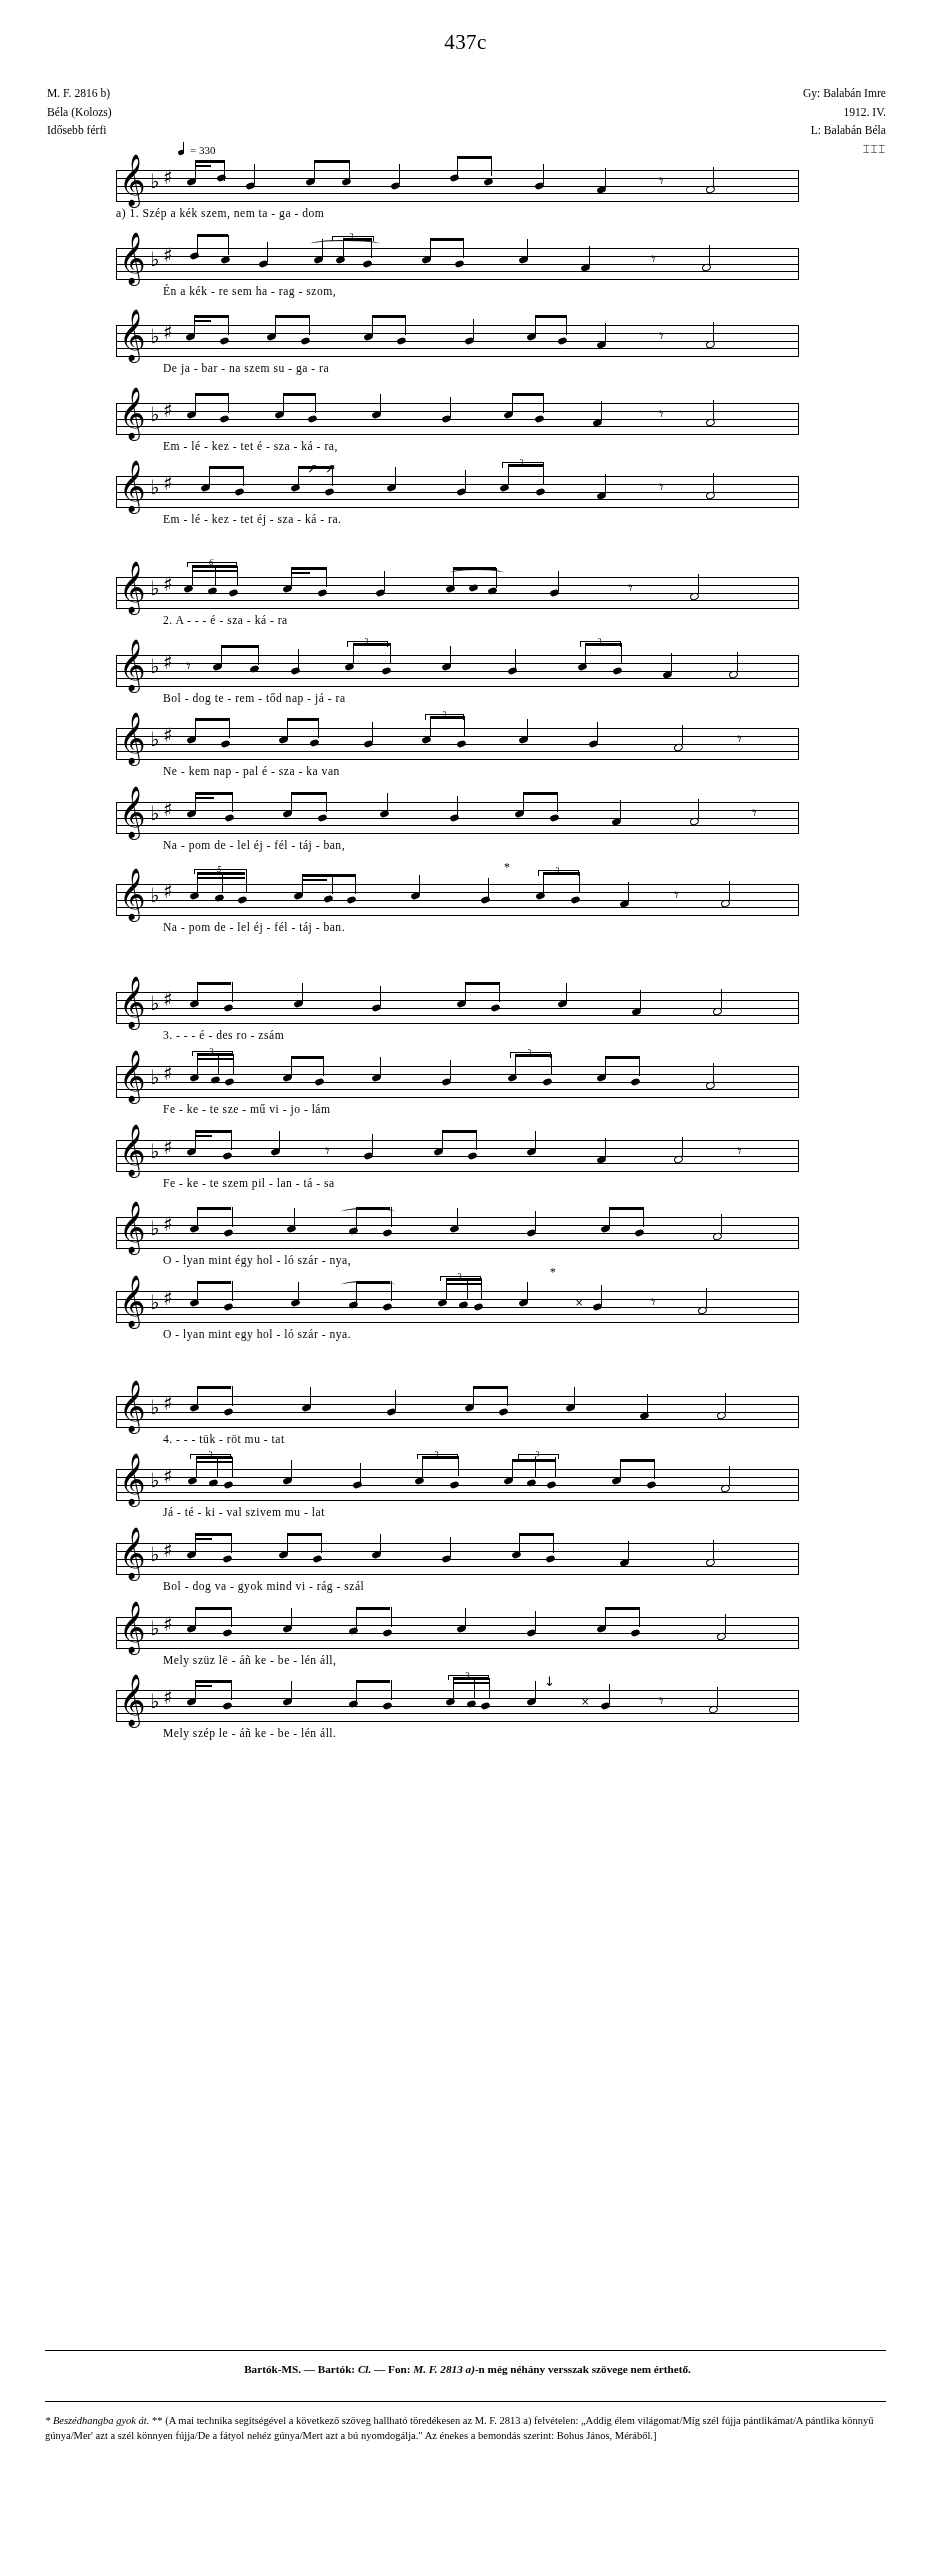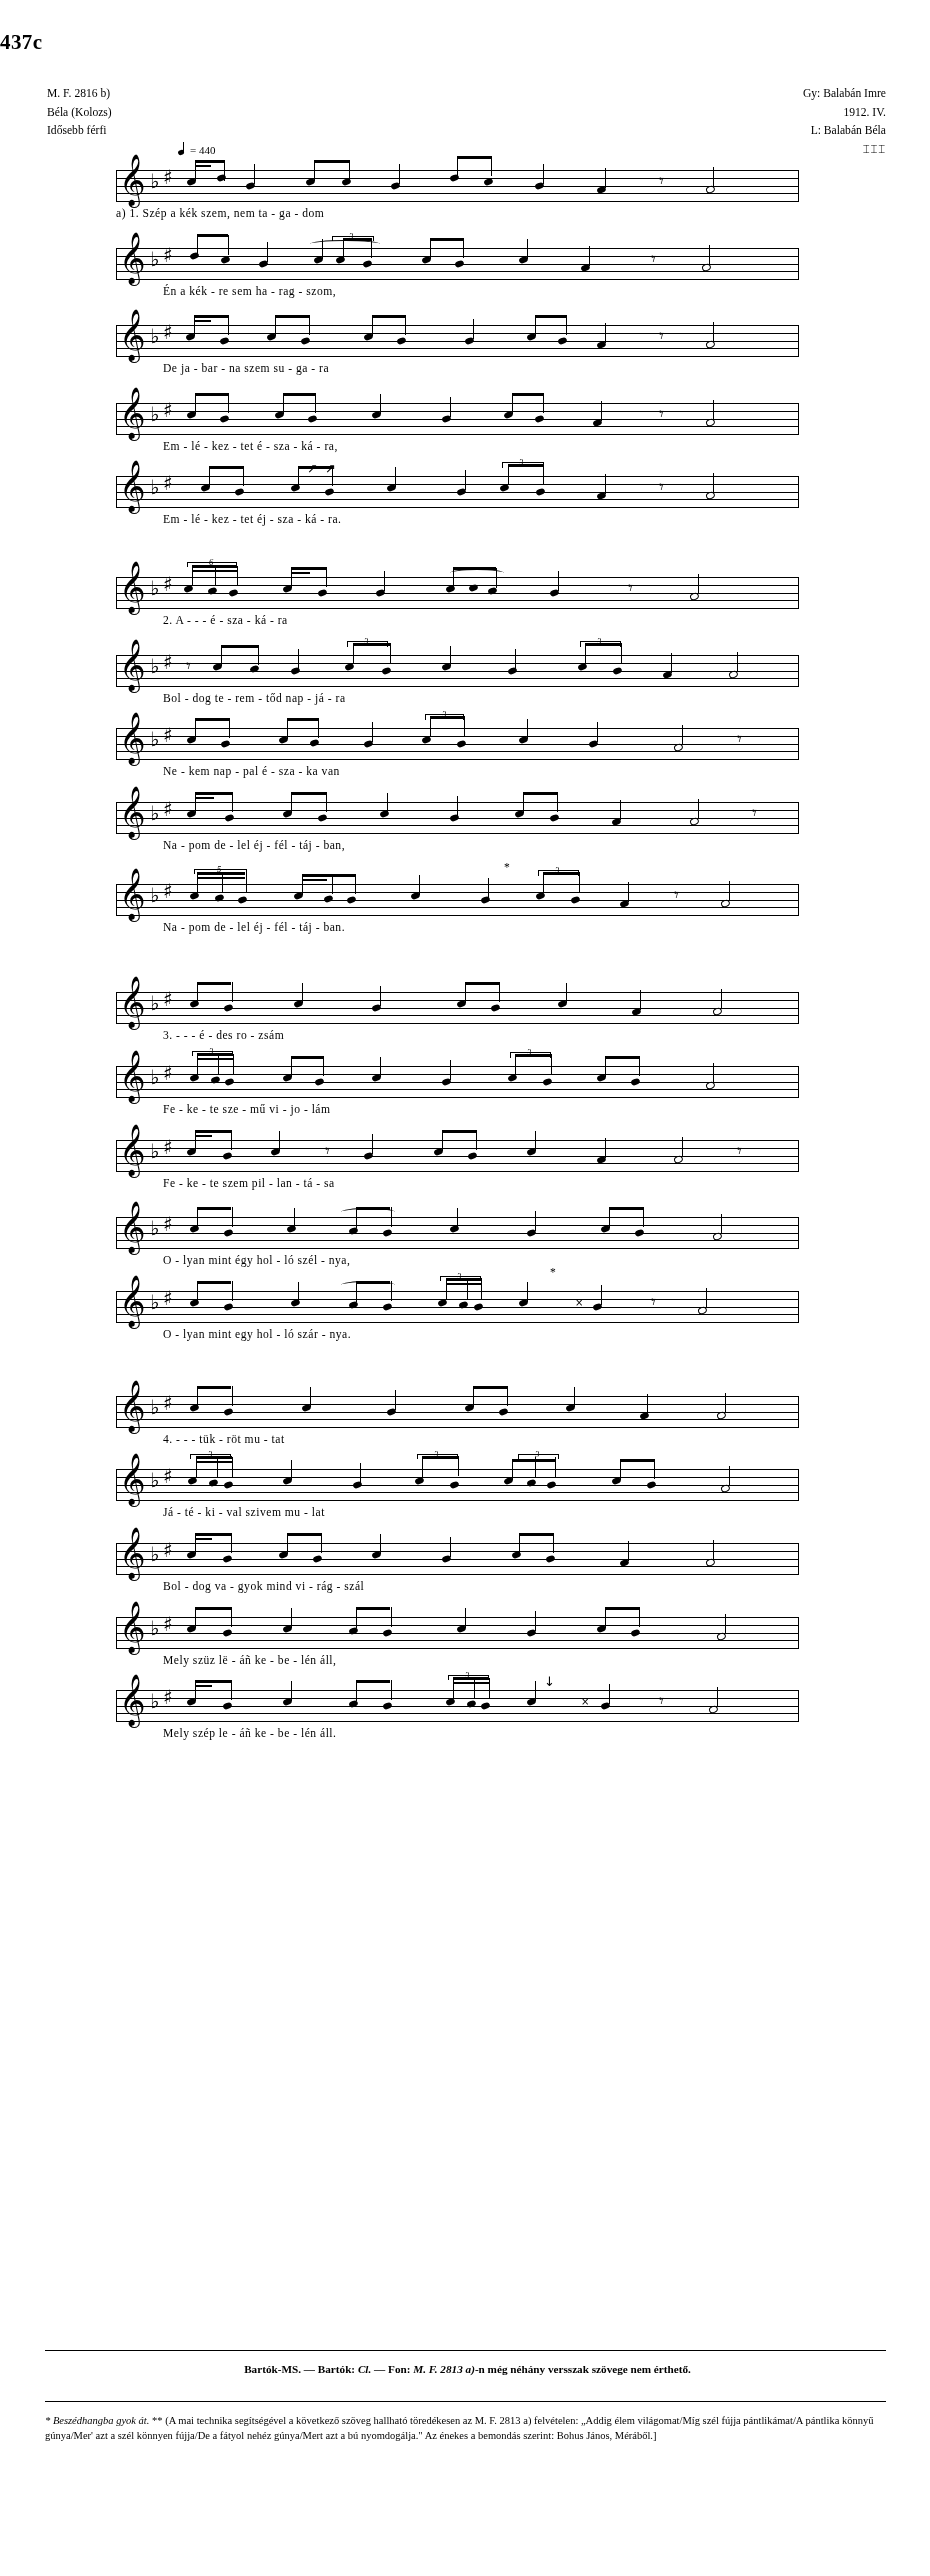--- a/index.html
+++ b/index.html
@@ -18,22 +18,23 @@
   .page {
     position: relative;
     width: 931px;
     height: 2576px;
   }
   .page-title {
     position: absolute;
     top: 29.5px;
     left: 0;
     width: 931px;
+    text-align: center;
     font-size: 21px;
-    font-weight: bold;
+    font-weight: normal;
     letter-spacing: 0.4px;
   }
   .hdr-left {
     position: absolute;
     top: 85px;
     left: 47px;
     font-size: 11.6px;
     line-height: 18.6px;
   }
   .hdr-right {
@@ -261,21 +262,21 @@
 
   <div class="hdr-right">
     <div>Gy: Balabán Imre</div>
     <div>1912. IV.</div>
     <div>L: Balabán Béla</div>
     <div class="reels">⌶⌶⌶</div>
   </div>
 
   <div class="tempo">
     <span class="notehd"></span>
-    <span>= 440</span>
+    <span>= 330</span>
   </div>
 
   <div class="sys" style="top:159px;">
     <div class="staff">
       <div class="ln"></div>
         <div class="ln"></div>
         <div class="ln"></div>
         <div class="ln"></div>
         <div class="ln"></div>
       <div class="bar start"></div>
@@ -867,21 +868,21 @@
       <div class="nh" style="left:411px;top:13px;"></div>
         <div class="stem" style="left:419px;top:-6.2px;"></div>
       <div class="nh" style="left:485px;top:9.3px;"></div>
         <div class="stem" style="left:493px;top:-9.3px;"></div>
       <div class="beam" style="left:493px;top:-10px;width:34px;"></div>
       <div class="nh" style="left:519px;top:13px;"></div>
         <div class="stem" style="left:527px;top:-10px;"></div>
       <div class="nh open" style="left:597px;top:16.3px;"></div>
         <div class="stem" style="left:605px;top:-3.1px;"></div>
     </div>
-    <div class="lyric ind0">O - lyan mint    égy    hol - ló  szél - nya,</div>
+    <div class="lyric ind0">O - lyan mint    égy    hol - ló  szár - nya,</div>
   </div>
 
   <div class="sys" style="top:1280px;">
     <div class="staff">
       <div class="ln"></div>
         <div class="ln"></div>
         <div class="ln"></div>
         <div class="ln"></div>
         <div class="ln"></div>
       <div class="bar start"></div>

